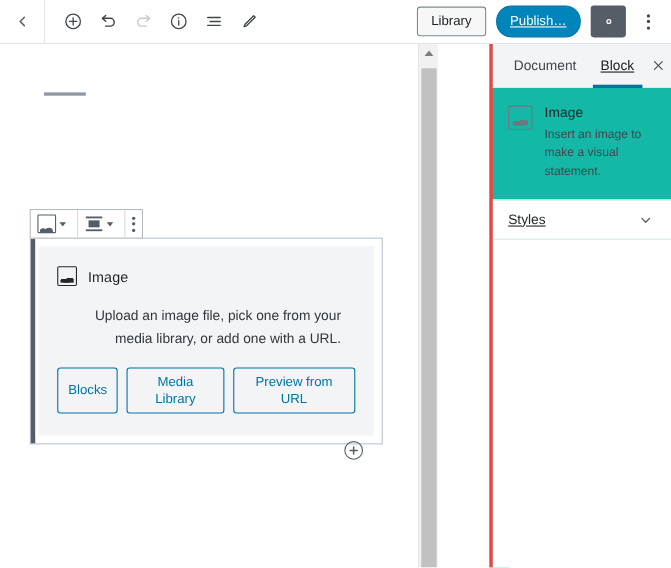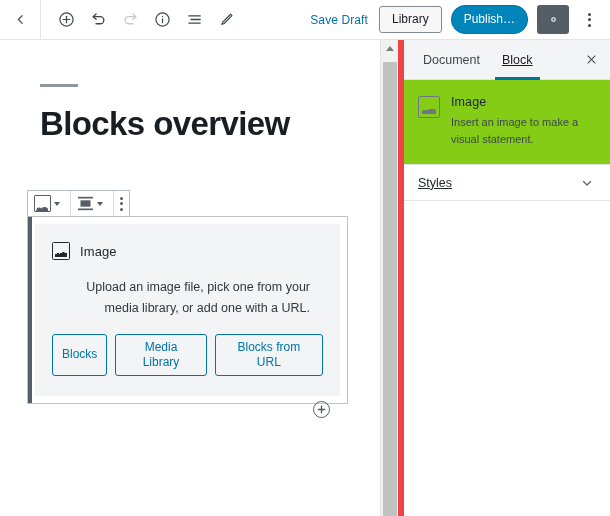--- a/index.html
+++ b/index.html
@@ -97,20 +97,21 @@
   }
 
   .btn-publish {
     font-size: 12px;
     color: #ffffff;
     background: #0085ba;
     border: 1px solid #0073aa;
     border-radius: 14px;
     padding: 6px 12px 7px;
     line-height: 1.2;
+    text-decoration: underline;
   }
 
   .btn-gear {
     width: 32px;
     height: 29px;
     background: #555d66;
     border-radius: 3px;
     display: flex;
     align-items: center;
     justify-content: center;
@@ -341,25 +342,26 @@
     top: 22px;
     width: 14px;
     height: 456px;
     background: #c1c1c1;
     border-radius: 1px;
   }
 
   
   .sidebar {
     flex: 1;
-    background: #84cc16;
-    border-left: 6px solid #ef4444;
+    background: #14b8a6;
+    border-left: 3px solid #ef4444;
     display: flex;
     flex-direction: column;
     min-width: 0;
+    margin-left: 47px;
   }
 
   .sb-tabs {
     display: flex;
     align-items: stretch;
     height: 40px;
     min-height: 40px;
     background: #f3f4f5;
     border-bottom: 1px solid #e2e4e7;
     padding-left: 8px;
@@ -516,21 +518,20 @@
           <path d="M17.8 4.6 L19.7 6.5 L8.6 17.6 L5.5 18.8 L6.7 15.7 Z"></path>
         </svg>
       </div>
 
     </div>
 
     <div class="tb-spacer"></div>
 
     <div class="tb-right">
 
-      <button class="save-draft">Save Draft</button>
 
       <button class="btn-preview">Library</button>
 
       <button class="btn-publish">Publish…</button>
 
       <div class="btn-gear">
         <svg width="15" height="15" viewBox="0 0 24 24" fill="currentColor">
           <path d="M12 8.3a3.7 3.7 0 1 0 0 7.4 3.7 3.7 0 0 0 0-7.4zm0 5.6a1.9 1.9 0 1 1 0-3.8 1.9 1.9 0 0 1 0 3.8z"></path>
           <path d="M20.4 13.6l-1.7-1a6.9 6.9 0 0 0 0-1.2l1.7-1a.6.6 0 0 0 .2-.8l-1.8-3.1a.6.6 0 0 0-.8-.2l-1.7 1a7 7 0 0 0-1-.6V4.7a.6.6 0 0 0-.6-.6h-3.6a.6.6 0 0 0-.6.6v2a7 7 0 0 0-1 .6l-1.7-1a.6.6 0 0 0-.8.2L4.2 9.6a.6.6 0 0 0 .2.8l1.7 1a6.9 6.9 0 0 0 0 1.2l-1.7 1a.6.6 0 0 0-.2.8l1.8 3.1a.6.6 0 0 0 .8.2l1.7-1a7 7 0 0 0 1 .6v2a.6.6 0 0 0 .6.6h3.6a.6.6 0 0 0 .6-.6v-2a7 7 0 0 0 1-.6l1.7 1a.6.6 0 0 0 .8-.2l1.8-3.1a.6.6 0 0 0-.2-.8z" opacity="0"></path>
         </svg>
@@ -548,21 +549,20 @@
   </div>
 
   <div class="body-wrap">
 
     <div class="canvas-outer">
 
       <div class="canvas">
 
         <div class="post-title-wrap">
           <div class="title-dash"></div>
-          <h1 class="post-title">Blocks overview</h1>
         </div>
 
         <div class="block-toolbar">
 
           <div class="bt-group">
             <div class="bt-btn">
               <span class="bt-icon-box">
                 <svg width="13" height="8" viewBox="0 0 13 8">
                   <circle cx="3.2" cy="7.4" r="2.9" fill="#555d66"></circle>
                   <circle cx="8.6" cy="7.6" r="3.6" fill="#555d66"></circle>
@@ -603,21 +603,21 @@
             <div class="ph-head">
               <span class="ph-icon"></span>
               <span class="ph-title">Image</span>
             </div>
 
             <div class="ph-desc">Upload an image file, pick one from your media library, or add one with a URL.</div>
 
             <div class="ph-buttons">
               <button class="ph-btn">Blocks</button>
               <button class="ph-btn">Media Library</button>
-              <button class="ph-btn">Blocks from URL</button>
+              <button class="ph-btn">Preview from URL</button>
             </div>
 
           </div>
         </div>
 
         <div class="inserter">
           <svg width="11" height="11" viewBox="0 0 24 24" stroke="currentColor" stroke-width="3" stroke-linecap="round">
             <line x1="12" y1="5" x2="12" y2="19"></line>
             <line x1="5" y1="12" x2="19" y2="12"></line>
           </svg>

